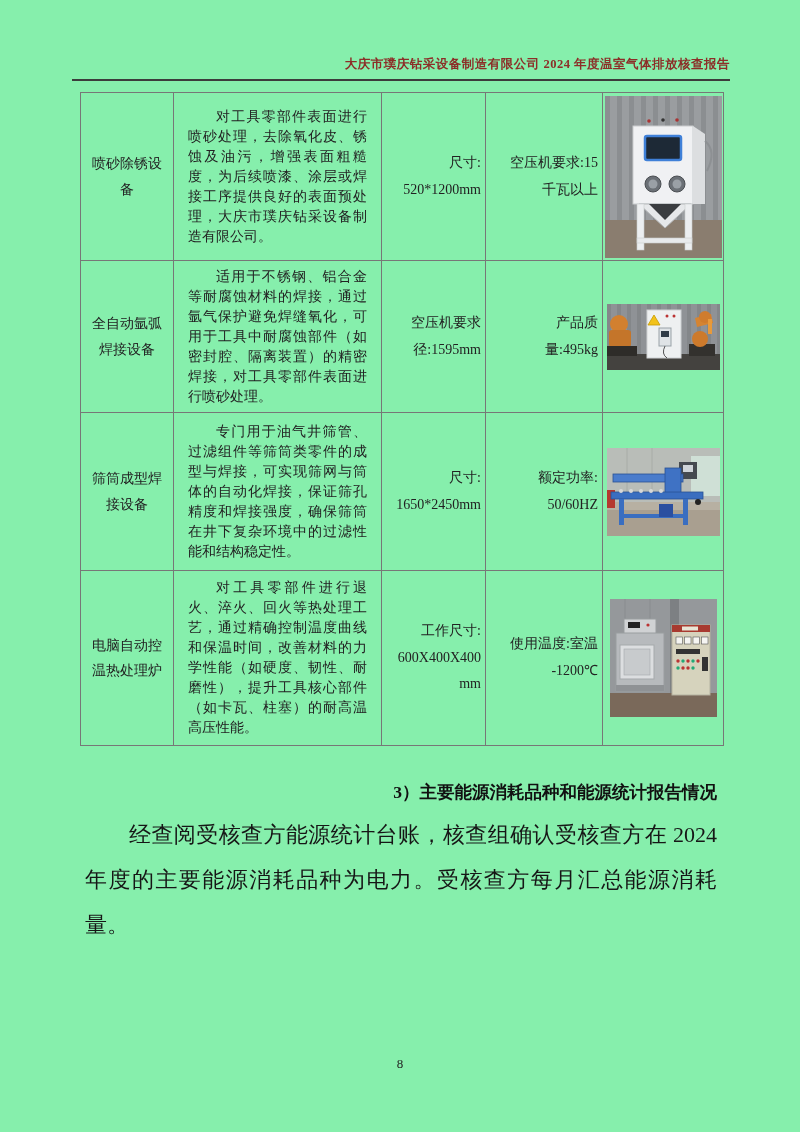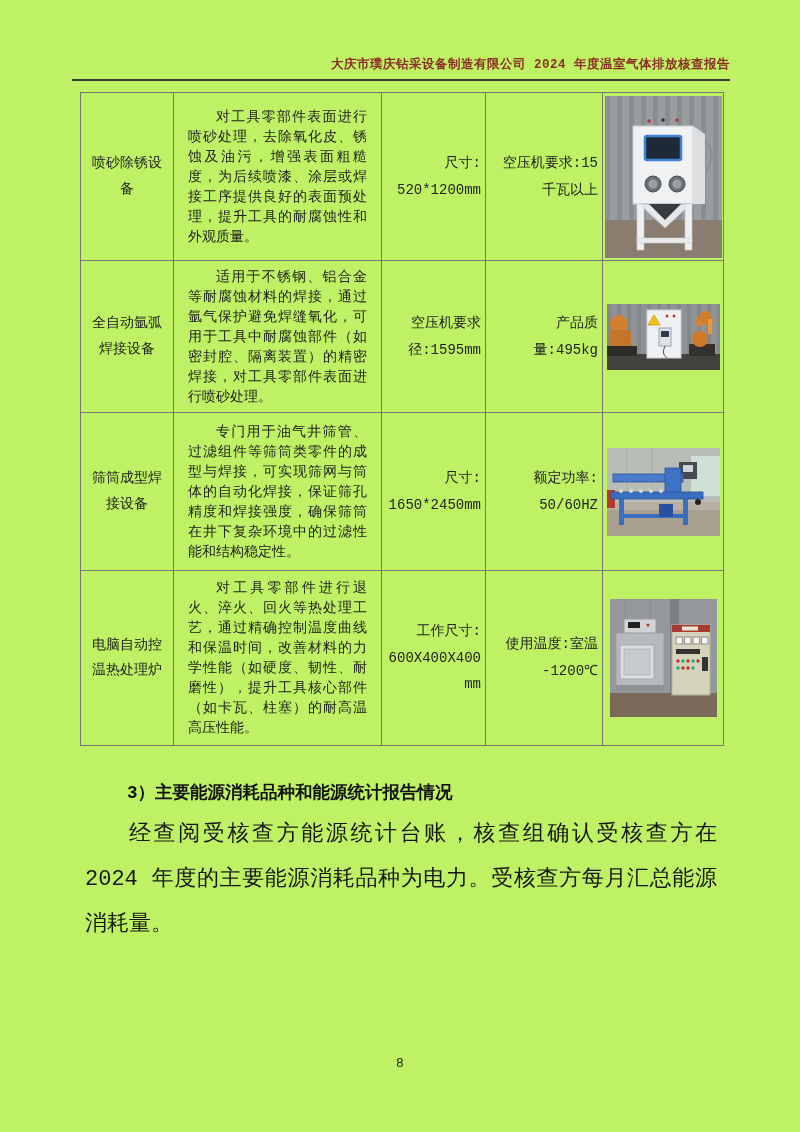--- a/index.html
+++ b/index.html
@@ -1,39 +1,39 @@
 <!DOCTYPE html>
 <html><head>
 <meta charset="utf-8">
 <style>
   html,body { margin:0; padding:0; background:#ffffff; }
   .page {
-    position:relative; width:800px; height:1132px; background:#bef264;
-    font-family:Liberation Mono, monospace; color:#1c1c1c;
+    position:relative; width:800px; height:1132px; background:#86efac;
+    font-family:Liberation Serif, serif; color:#1c1c1c;
     overflow:hidden;
   }
   
   .header { position:absolute; top:56px; left:72px; right:70px; text-align:right; }
   .header-title { font-size:12.5px; font-weight:bold; color:#8c2e28; letter-spacing:.5px; }
   .header-rule { margin-top:6px; border-top:2.5px solid #3c3c3c; }
 
   
   .table-wrap { position:absolute; top:92px; left:80px; }
   table.equip { border-collapse:collapse; table-layout:fixed; width:643px; }
   table.equip td { border:1px solid #777; vertical-align:middle; font-size:14px; color:#222; }
   tr.r1 { height:168px; } tr.r2 { height:152px; } tr.r3 { height:158px; } tr.r4 { height:175px; }
   td.c-name  { text-align:center; padding:0 11px; line-height:1.8; }
   td.c-desc  { padding:0 14px; text-align:justify; text-indent:2em; line-height:20px; }
   td.c-spec  { text-align:right; white-space:pre-line; line-height:1.9; padding:0 4px; }
   td.c-photo { text-align:center; padding:2px; }
   .photo { display:inline-block; font-size:0; line-height:0; vertical-align:middle; }
 
   
   .sections { position:absolute; top:780px; left:85px; right:83px; }
-  .sec-h { font-size:17.5px; font-weight:bold; margin:0 0 8px 0; text-indent:42px; color:#111; }
+  .sec-h { font-size:17.5px; font-weight:bold; margin:0 0 8px 0; text-indent:42px; color:#111;text-align:right; }
   .sec-h.second { margin-top:2px; }
   .sec-p { font-size:22px; line-height:45px; margin:0 0 2px 0; text-indent:2em; text-align:justify; color:#161616; }
 
   
   .page-num { position:absolute; top:1056px; left:0; right:0; text-align:center; font-size:13px; color:#222; }
 </style>
 </head>
 <body>
 
 <div class="page">
@@ -49,21 +49,21 @@
         <col style="width:93px">
           <col style="width:208px">
           <col style="width:104px">
         <col style="width:117px">
           <col style="width:121px">
       </colgroup>
       <tbody>
 
         <tr class="r1">
           <td class="c-name">喷砂除锈设备</td>
-          <td class="c-desc">对工具零部件表面进行喷砂处理，去除氧化皮、锈蚀及油污，增强表面粗糙度，为后续喷漆、涂层或焊接工序提供良好的表面预处理，提升工具的耐腐蚀性和外观质量。</td>
+          <td class="c-desc">对工具零部件表面进行喷砂处理，去除氧化皮、锈蚀及油污，增强表面粗糙度，为后续喷漆、涂层或焊接工序提供良好的表面预处理，大庆市璞庆钻采设备制造有限公司。</td>
           <td class="c-spec">尺寸:
 520*1200mm</td>
           <td class="c-spec">空压机要求:15
 千瓦以上</td>
           <td class="c-photo">
             <span class="photo">
               <svg width="117" height="162" viewBox="0 0 117 162">
                 <defs>
                   <pattern id="cor1" width="12" height="12" patternUnits="userSpaceOnUse">
                     <rect width="12" height="12" fill="#9a9da0"></rect>

